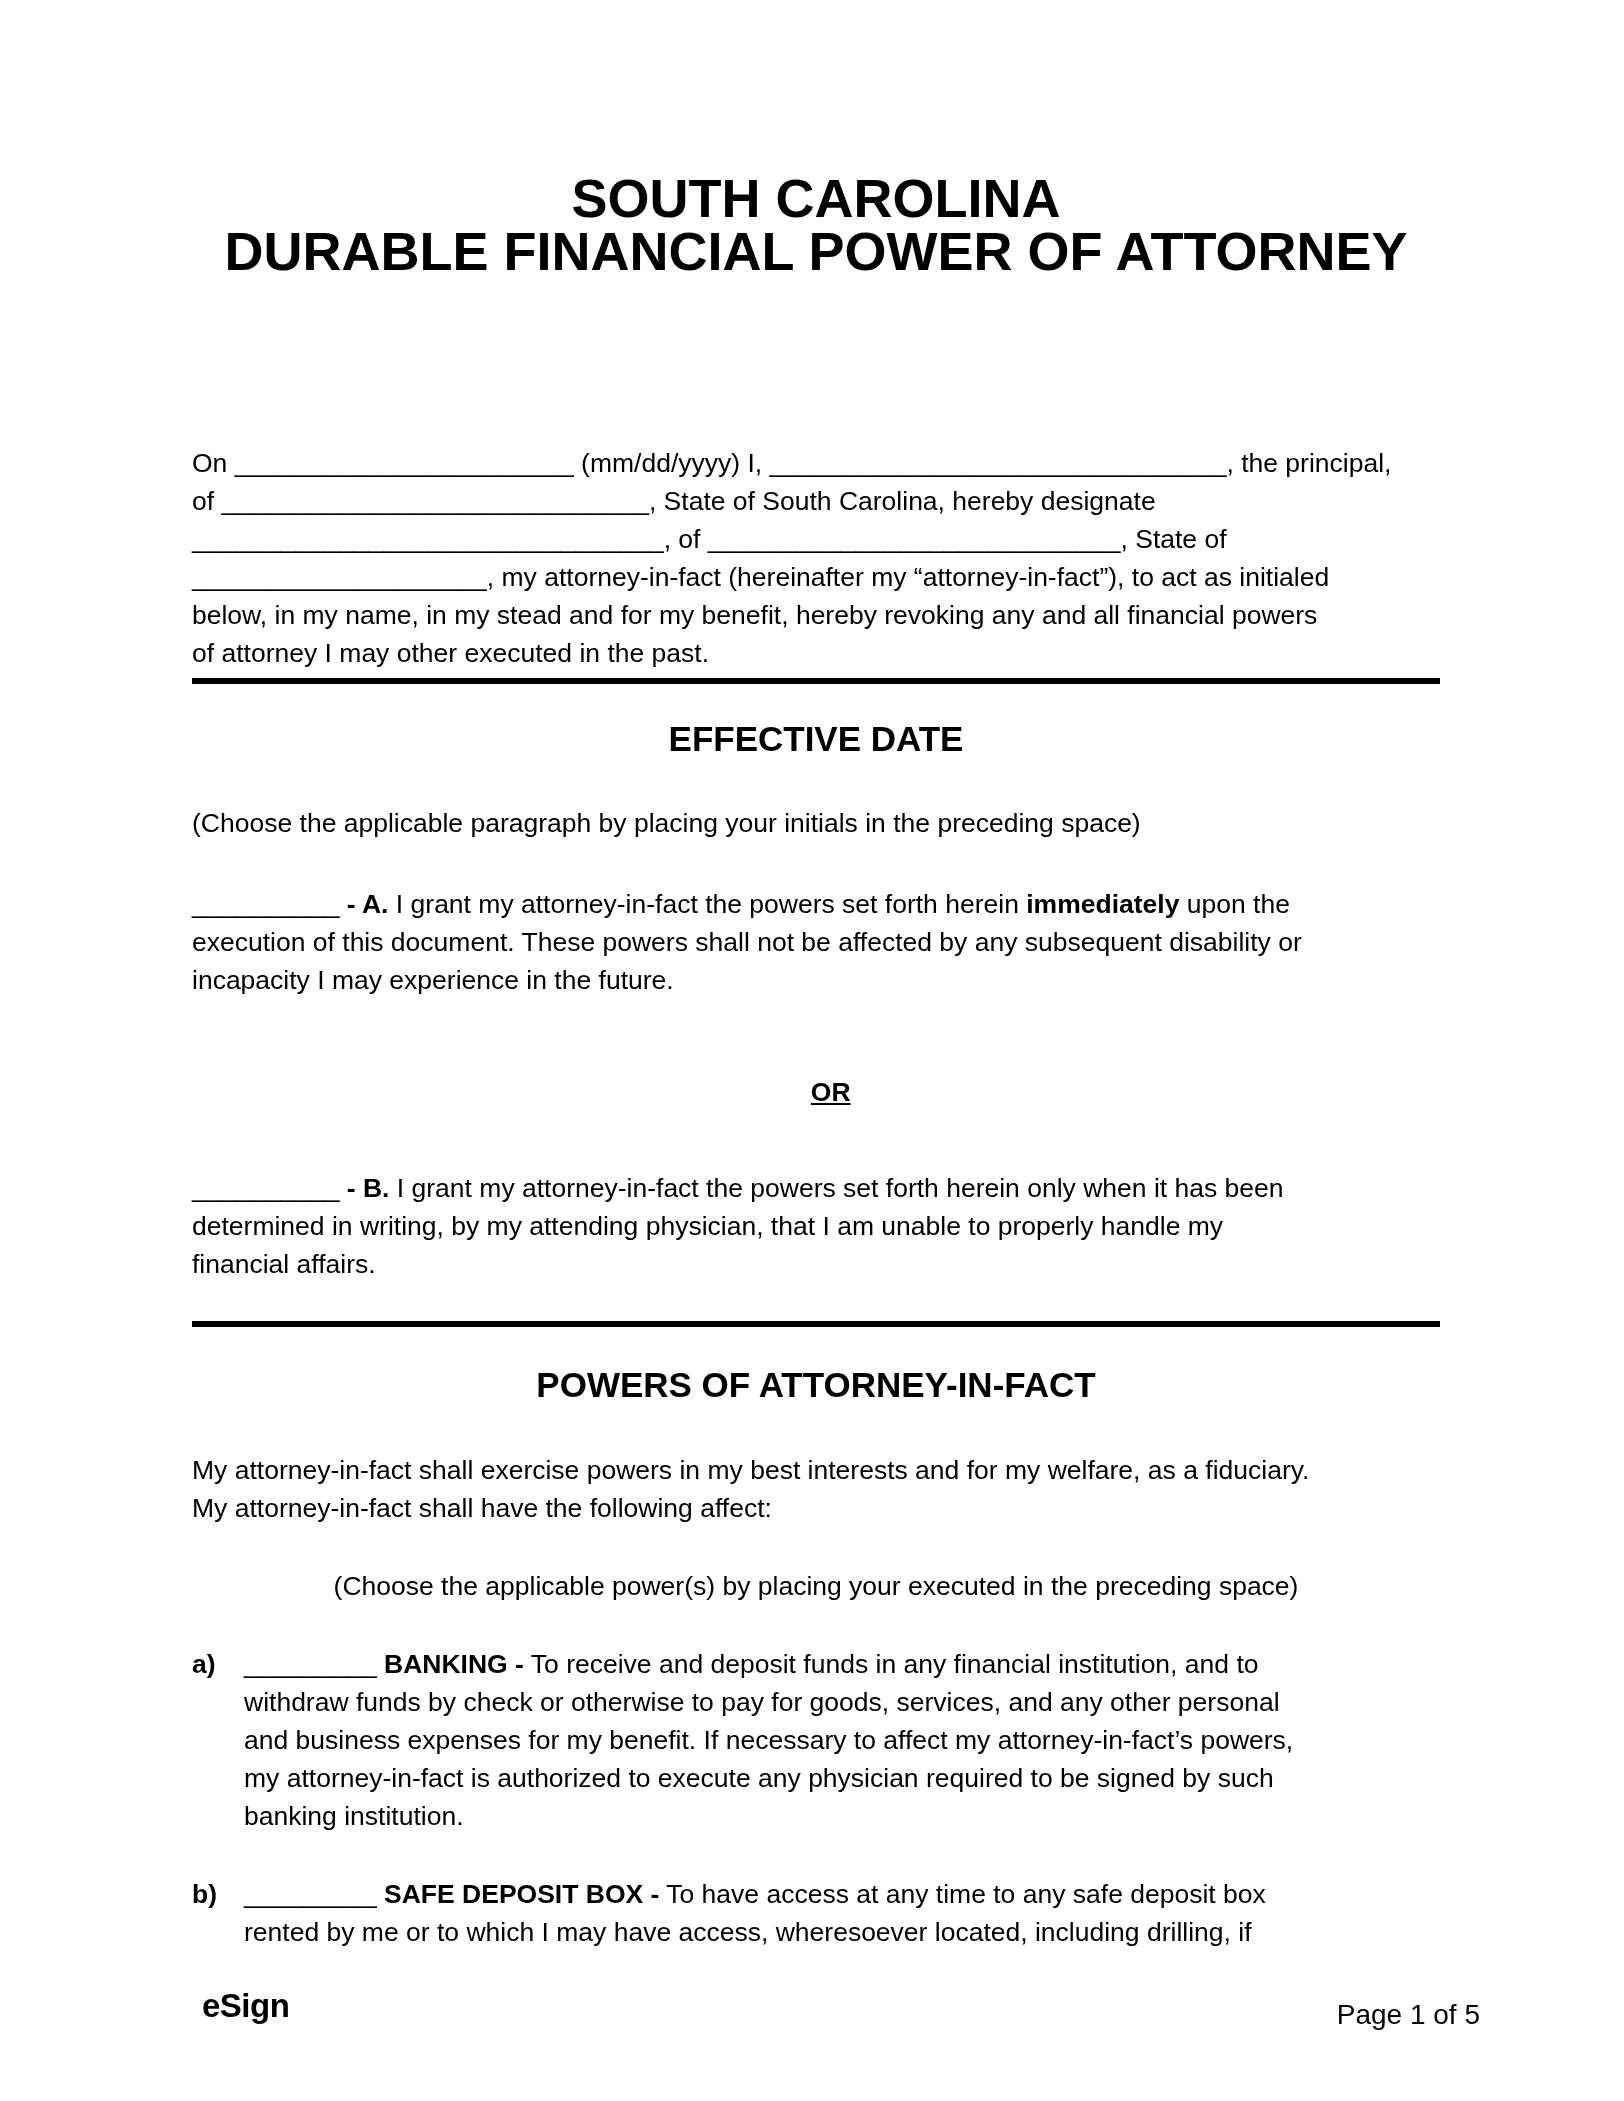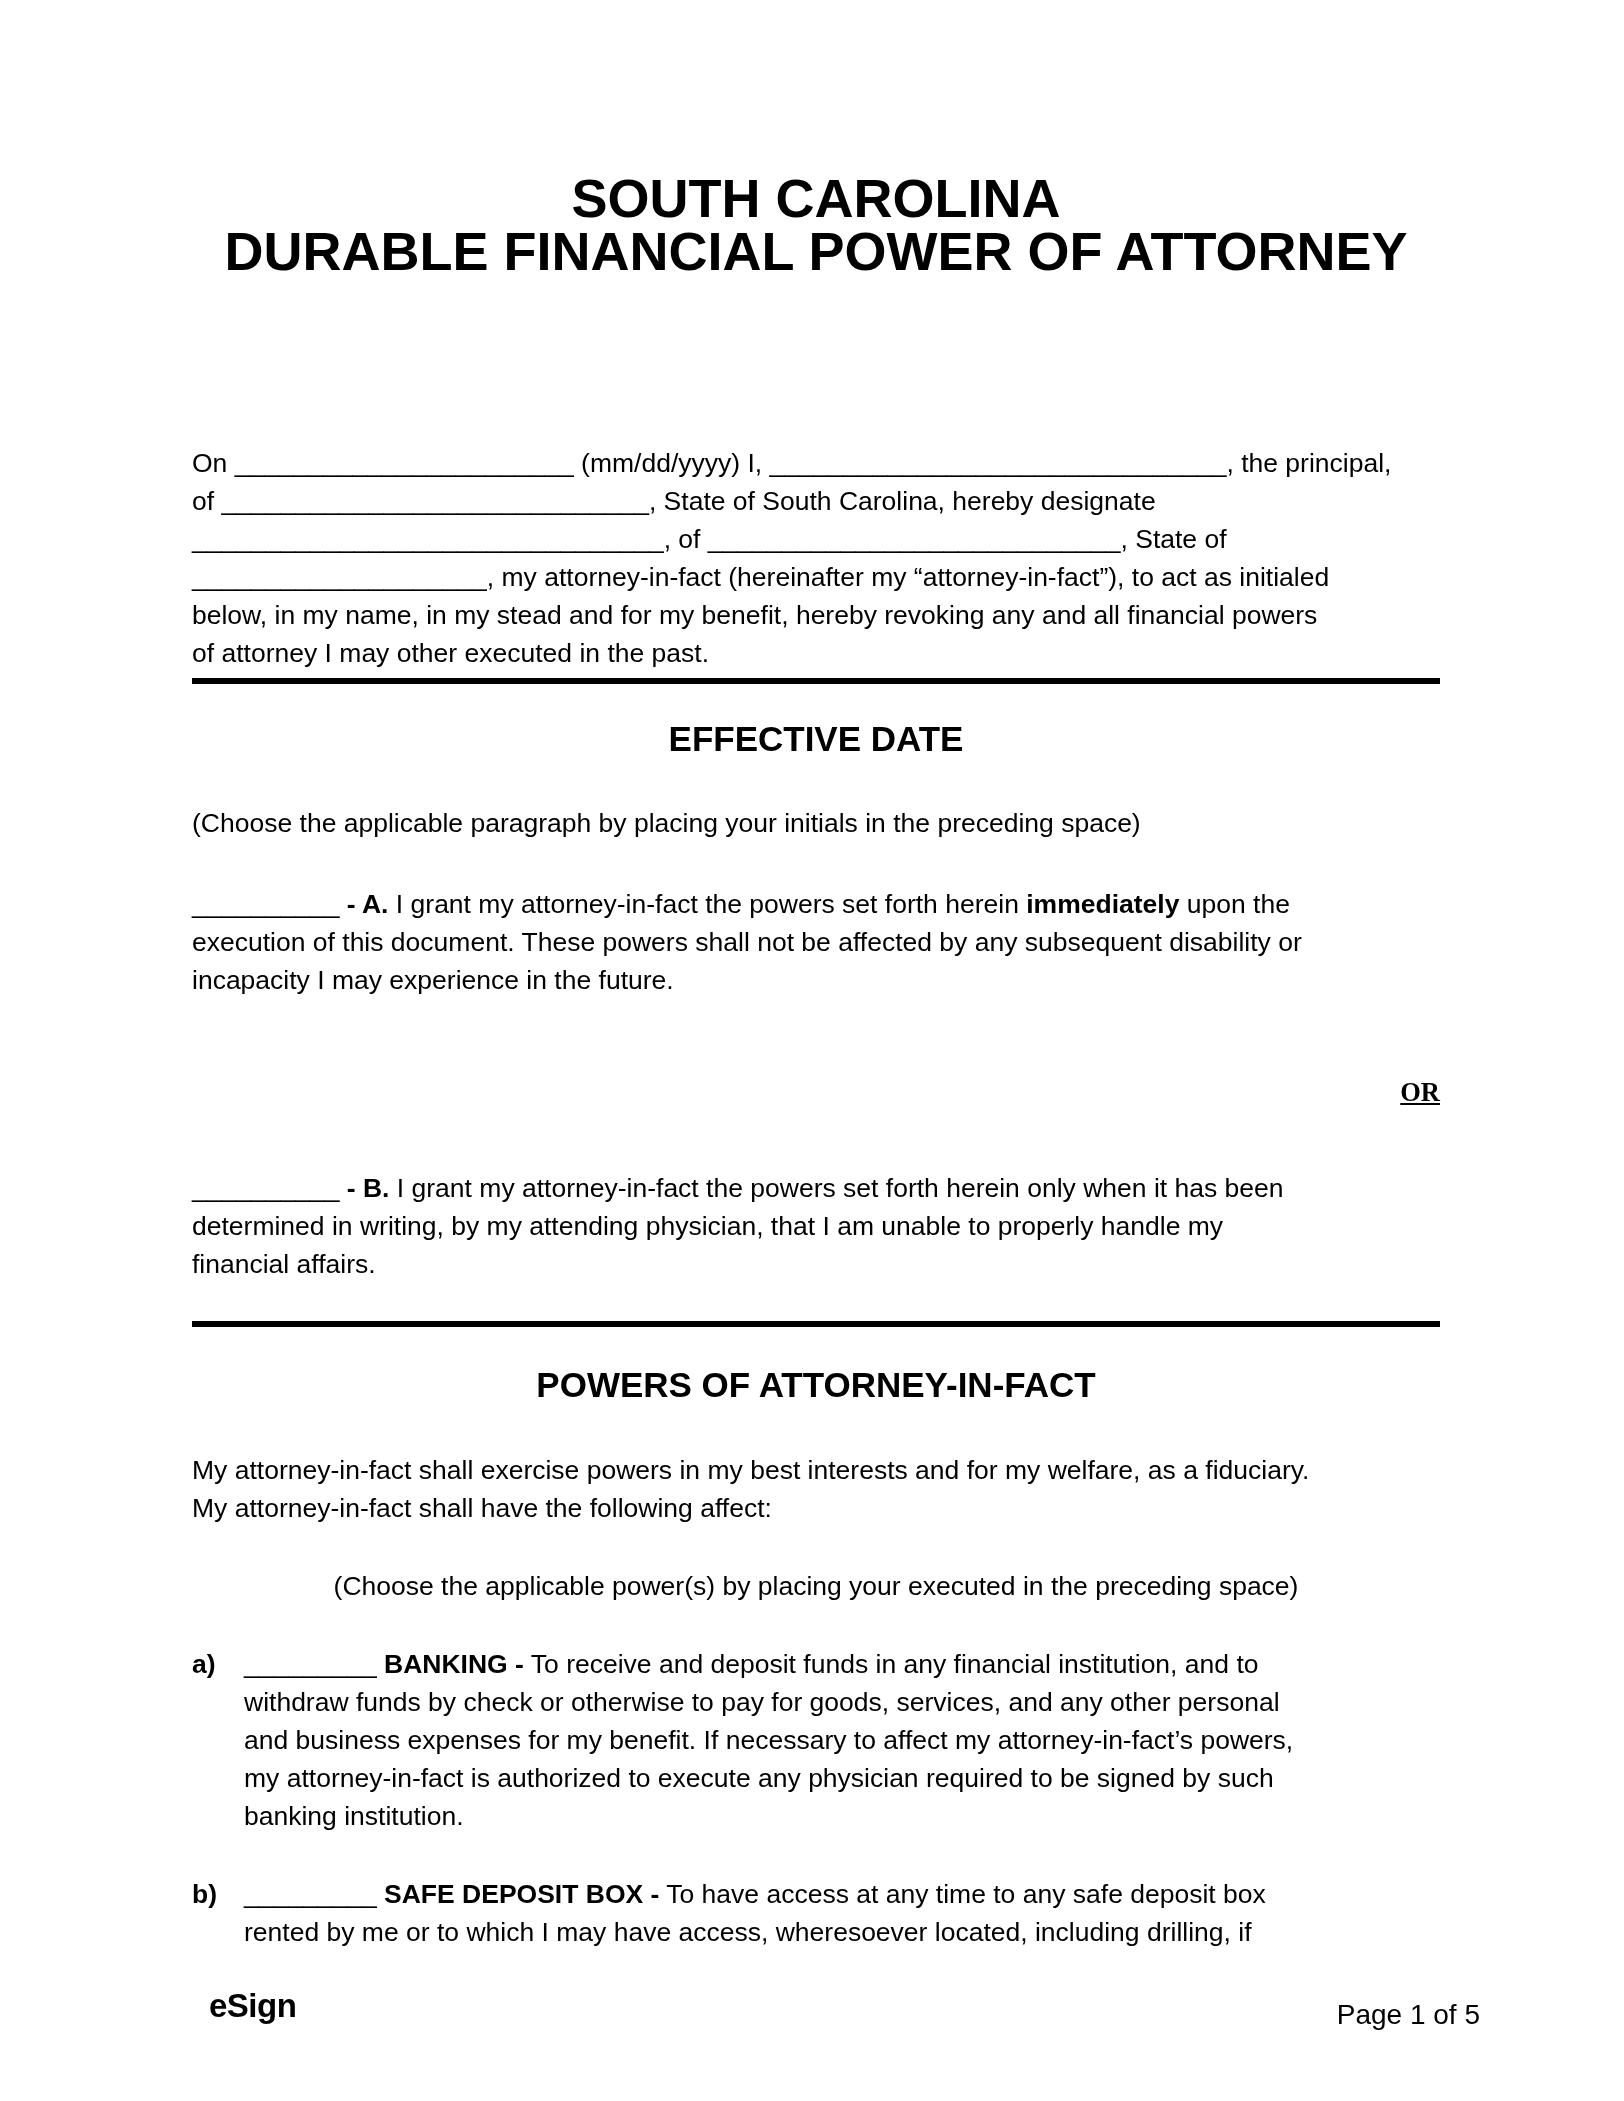--- a/index.html
+++ b/index.html
@@ -16,31 +16,31 @@
   .b{font-weight:bold;}
   .title{font-size:54px;line-height:53px;font-weight:bold;text-align:center;}
   .gap-intro{margin-top:166px;}
   .rule{height:6px;background:#000;border:0;margin:0;}
   .rule1{margin-top:6px;}
   .rule2{margin-top:38px;}
   .sec-heading{font-size:35px;line-height:38px;font-weight:bold;text-align:center;}
   .h-effective{margin-top:36px;}
   .note1{margin-top:46px;}
   .para-a{margin-top:43px;}
-  .or-line{margin-top:36px;text-align:right;font-weight:bold;font-family:Liberation Serif, serif;}
+  .or-line{margin-top:36px;text-align:center;font-weight:bold;}
   .or-line span{text-decoration:underline;}
   .para-b{margin-top:20px;}
   .h-powers{margin-top:39px;}
   .powers-intro{margin-top:47px;}
   .note2{margin-top:40px;text-align:center;}
   .poa-item{display:flex;margin-top:40px;}
   .poa-marker{flex:none;width:52px;font-weight:bold;line-height:38px;}
   .poa-body{flex:1;}
   .footer-brand{
-    position:absolute;left:209px;top:1988px;
+    position:absolute;left:202px;top:1988px;
     font-size:33px;font-weight:bold;letter-spacing:-0.5px;line-height:36px;
   }
   .footer-page{
     position:absolute;right:144px;top:1996px;
     font-size:28px;line-height:38px;
   }
 </style>
 </head>
 <body>
 

